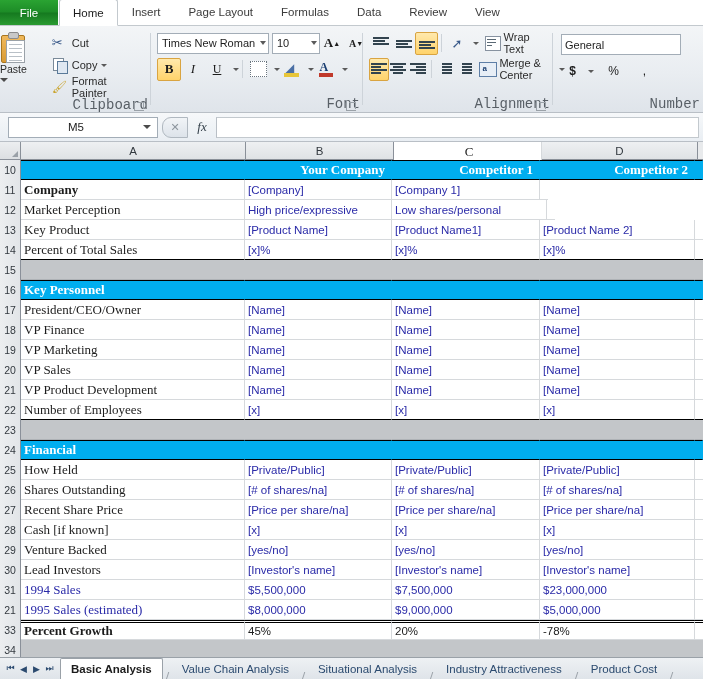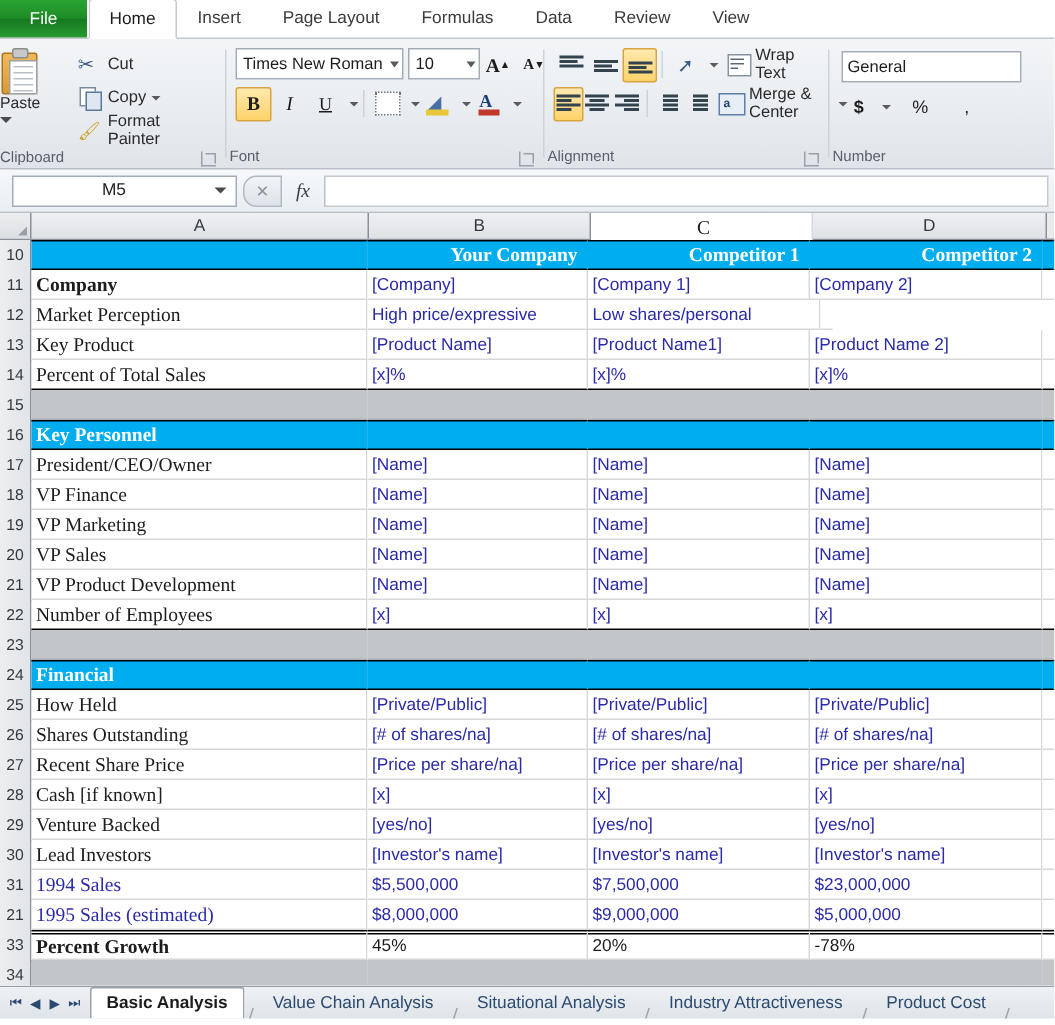--- a/index.html
+++ b/index.html
@@ -30,22 +30,23 @@
     color:#1c1c1c;margin-bottom:-1px;height:25px;
   }
   
   .ribbon{
     height:86px;background:linear-gradient(to bottom,#f3f5f7 0%,#e9edf1 55%,#dfe4ea 100%);
     border-bottom:1px solid #b9bfc6;display:flex;position:relative;
   }
   .grp{position:relative;height:86px;display:flex;flex-direction:column;}
   .grp-body{flex:1;display:flex;align-items:flex-start;padding-top:4px;}
   .grp-label{
-    height:15px;font-size:10px;color:#585f66;text-align:left;line-height:15px;
+    height:15px;font-size:14px;color:#585f66;text-align:right;line-height:15px;
     position:relative;
+    font-family:Liberation Mono, monospace;
   }
   .grp-sep{width:1px;background:#cdd3d9;height:72px;align-self:center;margin:0 2px;}
   .dlg{
     position:absolute;right:4px;bottom:1px;width:9px;height:9px;
     border:1px solid #9aa1a8;border-top:none;border-right:none;
   }
   .dlg:after{content:"";position:absolute;right:0;top:1px;width:6px;height:6px;
     border-top:1px solid #9aa1a8;border-right:1px solid #9aa1a8;}
 
   
@@ -79,21 +80,21 @@
   .cbtn .ic{width:17px;height:16px;margin-right:3px;position:relative;flex:none;}
   .scissors{font-size:13px;color:#3a5a8a;line-height:16px;}
   .copy-ic .s1{position:absolute;left:1px;top:1px;width:9px;height:11px;background:#fff;border:1px solid #7a8a99;}
   .copy-ic .s2{position:absolute;left:5px;top:4px;width:9px;height:11px;background:#dfe8f2;border:1px solid #5a7a99;}
   .brush{font-size:12px;color:#c9a227;line-height:16px;}
   .mini-caret{width:0;height:0;border-left:3px solid transparent;border-right:3px solid transparent;
     border-top:3px solid #5a5a5a;margin-left:4px;}
 
   
   .fontg{width:207px;}
-  .fontg .row1{display:flex;height:22px;margin:2px 0 0 4px;}
+  .fontg .row1{display:flex;align-items:center;height:22px;margin:2px 0 0 4px;}
   .fontg .row2{display:flex;align-items:center;height:22px;margin:4px 0 0 4px;}
   .combo{
     height:19px;background:#ffffff;border:1px solid #a3adb7;
     display:flex;align-items:center;padding:0 2px 0 4px;font-size:11px;color:#1c1c1c;
   }
   .combo.name{width:104px;}
   .combo.size{width:40px;margin-left:3px;}
   .combo .cv{flex:1;white-space:nowrap;overflow:hidden;}
   .combo .cd{width:0;height:0;border-left:3px solid transparent;border-right:3px solid transparent;
     border-top:4px solid #5a5a5a;margin-left:3px;}
@@ -540,23 +541,20 @@
         <div class="rh">11</div>
         <div class="cells">
           <div class="c ca">
             <span class="bold">Company</span>
           </div>
           <div class="c cb">
             <span class="val">[Company]</span>
           </div>
           <div class="c cc">
             <span class="val">[Company 1]</span>
-          </div>
-          <div class="c cd">
-            <span class="val">[Company 2]</span>
           </div>
           <div class="c tail"></div>
         </div>
       </div>
       <div class="r">
         <div class="rh">12</div>
         <div class="cells">
           <div class="c ca">
             <span>Market Perception</span>
           </div>

